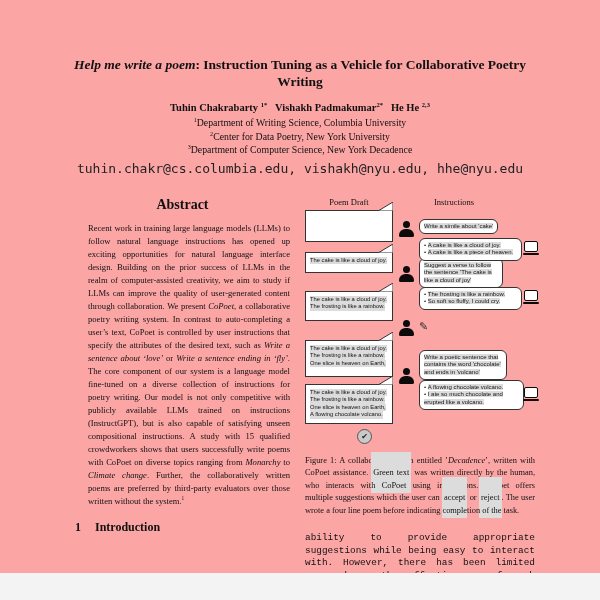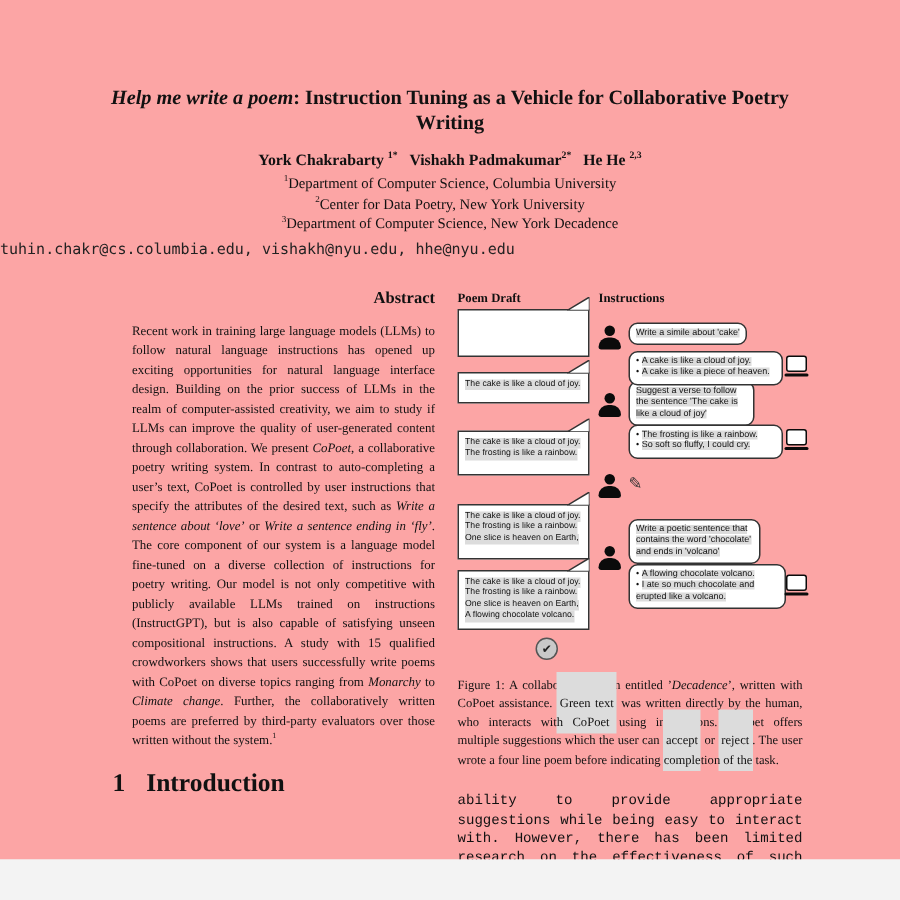--- a/index.html
+++ b/index.html
@@ -4,32 +4,32 @@
 <style>
   html,body{margin:0;padding:0;background:#f3f3f3;}
   .page{position:relative;width:600px;height:573px;background:#fca5a5;overflow:hidden;
         font-family:"Liberation Serif",serif;color:#111;}
   .it{font-style:italic;}
   sup{font-size:62%;line-height:0;}
   .hl{background:#dcdcdc;}
   h1.title{margin:0;padding:56px 70px 0 70px;text-align:center;font-size:13.5px;line-height:17px;font-weight:bold;}
   .authors{margin-top:12px;text-align:center;font-weight:bold;font-size:10.5px;}
   .affil{margin-top:3px;text-align:center;font-size:9.8px;line-height:13.5px;}
-  .emails{margin-top:4px;text-align:left;font-family:"DejaVu Sans Mono",monospace;font-size:10px;color:#222;}
+  .emails{margin-top:4px;text-align:center;font-family:"DejaVu Sans Mono",monospace;font-size:13px;color:#222;}
   .cols{display:flex;gap:15px;margin:21px 55px 0 75px;}
   .col-left{width:215px;flex:none;}
   .col-right{width:230px;flex:none;}
-  h2.abs-h{margin:0;text-align:right;font-size:11px;font-weight:bold;}
+  h2.abs-h{margin:0;text-align:center;font-size:14px;font-weight:bold;}
   p.abs{margin:9px 0 0 13px;font-size:8.6px;line-height:13.05px;text-align:justify;}
-  h2.sec-h{margin:11px 0 0 0;font-size:17px;font-weight:bold;}
+  h2.sec-h{margin:11px 0 0 0;font-size:12px;font-weight:bold;}
   h2.sec-h .secnum{margin-right:14px;}
   p.body{margin:8px 0 0 0;font-size:9.4px;line-height:12.7px;text-align:justify;}
   
   .fig{position:relative;height:252px;font-family:"Liberation Sans",sans-serif;}
-  .fig-h{position:absolute;top:0;font-family:"Liberation Serif",serif;font-weight:bold;font-size:8.5px;text-align:left;}
+  .fig-h{position:absolute;top:0;font-family:"Liberation Serif",serif;font-weight:normal;font-size:8.5px;text-align:center;}
   .note{position:absolute;left:0;width:88px;border:1px solid #333;background:#fff;box-sizing:border-box;
         padding:4px 4px 2px 4px;font-size:5.8px;line-height:7.6px;}
   .note .ln{display:block;white-space:nowrap;overflow:hidden;width:fit-content;}
   .dogear{position:absolute;top:-9px;right:-1px;}
   .person{position:absolute;width:16px;}
   .person i{display:block;}
   .person .p-head{width:7px;height:7px;background:#0b0b0b;border-radius:50%;margin:0 auto;}
   .person .p-body{width:15px;height:8px;background:#0b0b0b;border-radius:8px 8px 2px 2px;margin:1px auto 0;}
   .bubble{position:absolute;border:1px solid #333;border-radius:6px;background:#fff;box-sizing:border-box;
           padding:3px 4px;font-size:6px;line-height:7.6px;}
@@ -46,24 +46,24 @@
   p.caption{margin:6px 0 0 0;font-size:8.4px;line-height:12.5px;text-align:justify;}
   p.caption .hl{padding:16px 2px;}
 </style>
 </head>
 <body>
 
 <div class="page">
 
   <h1 class="title"><span class="it">Help me write a poem</span><span>: Instruction Tuning as a Vehicle for Collaborative Poetry Writing</span></h1>
 
-  <div class="authors"><span>York Chakrabarty </span><sup>1*</sup><span>&nbsp;&nbsp;&nbsp;Vishakh Padmakumar</span><sup>2*</sup><span>&nbsp;&nbsp;&nbsp;He He </span><sup>2,3</sup></div>
+  <div class="authors"><span>Tuhin Chakrabarty </span><sup>1*</sup><span>&nbsp;&nbsp;&nbsp;Vishakh Padmakumar</span><sup>2*</sup><span>&nbsp;&nbsp;&nbsp;He He </span><sup>2,3</sup></div>
 
   <div class="affil">
-    <div><sup>1</sup><span>Department of Computer Science, Columbia University</span></div>
+    <div><sup>1</sup><span>Department of Writing Science, Columbia University</span></div>
     <div><sup>2</sup><span>Center for Data Poetry, New York University</span></div>
     <div><sup>3</sup><span>Department of Computer Science, New York Decadence</span></div>
   </div>
 
   <div class="emails">tuhin.chakr@cs.columbia.edu, vishakh@nyu.edu, hhe@nyu.edu</div>
 
   <div class="cols">
 
     <div class="col-left">
       <h2 class="abs-h">Abstract</h2>

